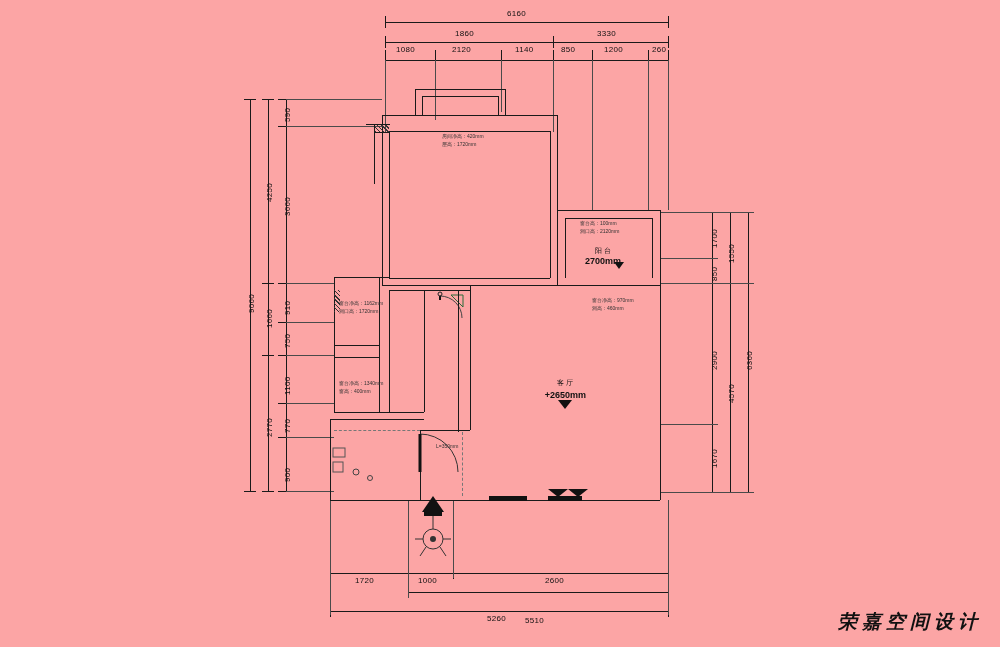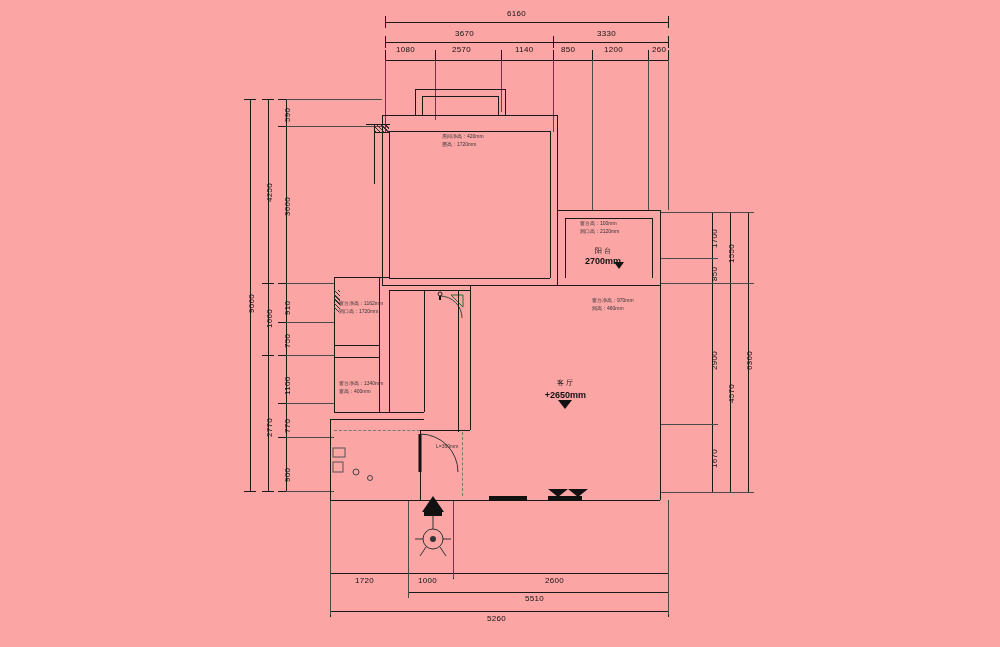--- a/index.html
+++ b/index.html
@@ -105,33 +105,33 @@
 
   <div class="line hline" style="left:385px; top:22px; width:283px;"></div>
   <div class="line vline" style="left:385px; top:16px; height:12px;"></div>
   <div class="line vline" style="left:668px; top:16px; height:12px;"></div>
   <div class="dimlabel" style="left:507px; top:9px;">6160</div>
 
   <div class="line hline" style="left:385px; top:42px; width:283px;"></div>
   <div class="line vline" style="left:385px; top:36px; height:12px;"></div>
   <div class="line vline" style="left:553px; top:36px; height:12px;"></div>
   <div class="line vline" style="left:668px; top:36px; height:12px;"></div>
-  <div class="dimlabel" style="left:455px; top:29px;">3670</div>
+  <div class="dimlabel" style="left:455px; top:29px;">1860</div>
   <div class="dimlabel" style="left:597px; top:29px;">3330</div>
 
   <div class="line hline" style="left:385px; top:60px; width:283px;"></div>
   <div class="line vline" style="left:385px; top:50px; height:16px;"></div>
   <div class="line vline" style="left:435px; top:50px; height:16px;"></div>
   <div class="line vline" style="left:501px; top:50px; height:16px;"></div>
   <div class="line vline" style="left:553px; top:50px; height:16px;"></div>
   <div class="line vline" style="left:592px; top:50px; height:16px;"></div>
   <div class="line vline" style="left:648px; top:50px; height:16px;"></div>
   <div class="line vline" style="left:668px; top:50px; height:16px;"></div>
   <div class="dimlabel" style="left:396px; top:45px;">1080</div>
-  <div class="dimlabel" style="left:452px; top:45px;">2570</div>
+  <div class="dimlabel" style="left:452px; top:45px;">2120</div>
   <div class="dimlabel" style="left:515px; top:45px;">1140</div>
   <div class="dimlabel" style="left:561px; top:45px;">850</div>
   <div class="dimlabel" style="left:604px; top:45px;">1200</div>
   <div class="dimlabel" style="left:652px; top:45px;">260</div>
 
   <div class="line vline thin" style="left:385px; top:60px; height:72px;"></div>
   <div class="line vline thin" style="left:435px; top:60px; height:60px;"></div>
   <div class="line vline thin" style="left:501px; top:60px; height:52px;"></div>
   <div class="line vline thin" style="left:553px; top:60px; height:72px;"></div>
   <div class="line vline thin" style="left:592px; top:60px; height:150px;"></div>
@@ -212,21 +212,21 @@
   <div class="line vline" style="left:408px; top:567px; height:12px;"></div>
   <div class="line vline" style="left:453px; top:567px; height:12px;"></div>
   <div class="line vline" style="left:668px; top:567px; height:12px;"></div>
   <div class="dimlabel" style="left:355px; top:576px;">1720</div>
   <div class="dimlabel" style="left:418px; top:576px;">1000</div>
   <div class="dimlabel" style="left:545px; top:576px;">2600</div>
 
   <div class="line hline" style="left:408px; top:592px; width:260px;"></div>
   <div class="line vline" style="left:408px; top:586px; height:12px;"></div>
   <div class="line vline" style="left:668px; top:586px; height:12px;"></div>
-  <div class="dimlabel" style="left:525px; top:594px;">5510</div>
+  <div class="dimlabel" style="left:525px; top:616px;">5510</div>
 
   <div class="line hline" style="left:330px; top:611px; width:338px;"></div>
   <div class="line vline" style="left:330px; top:605px; height:12px;"></div>
   <div class="line vline" style="left:668px; top:605px; height:12px;"></div>
   <div class="dimlabel" style="left:487px; top:614px;">5260</div>
 
   <div class="line vline thin" style="left:330px; top:500px; height:115px;"></div>
   <div class="line vline thin" style="left:408px; top:500px; height:98px;"></div>
   <div class="line vline thin" style="left:453px; top:500px; height:78px;"></div>
   <div class="line vline thin" style="left:668px; top:500px; height:115px;"></div>
@@ -337,13 +337,14 @@
   <div class="line hline" style="left:424px; top:290px; width:46px;"></div>
 
   <div class="line hline" style="left:330px; top:419px; width:94px;"></div>
   <div class="line vline" style="left:330px; top:419px; height:81px;"></div>
   <div class="line hline" style="left:330px; top:500px; width:94px;"></div>
   <div class="dashed" style="left:334px; top:430px; width:86px;"></div>
 
   <div class="dashedv" style="left:462px; top:432px; height:64px;"></div>
   <div class="roomtag" style="left:436px; top:443px;">L=350mm</div>
 
+  <div class="logo">荣嘉空间设计</div>
 </div>
 
 </body></html>

